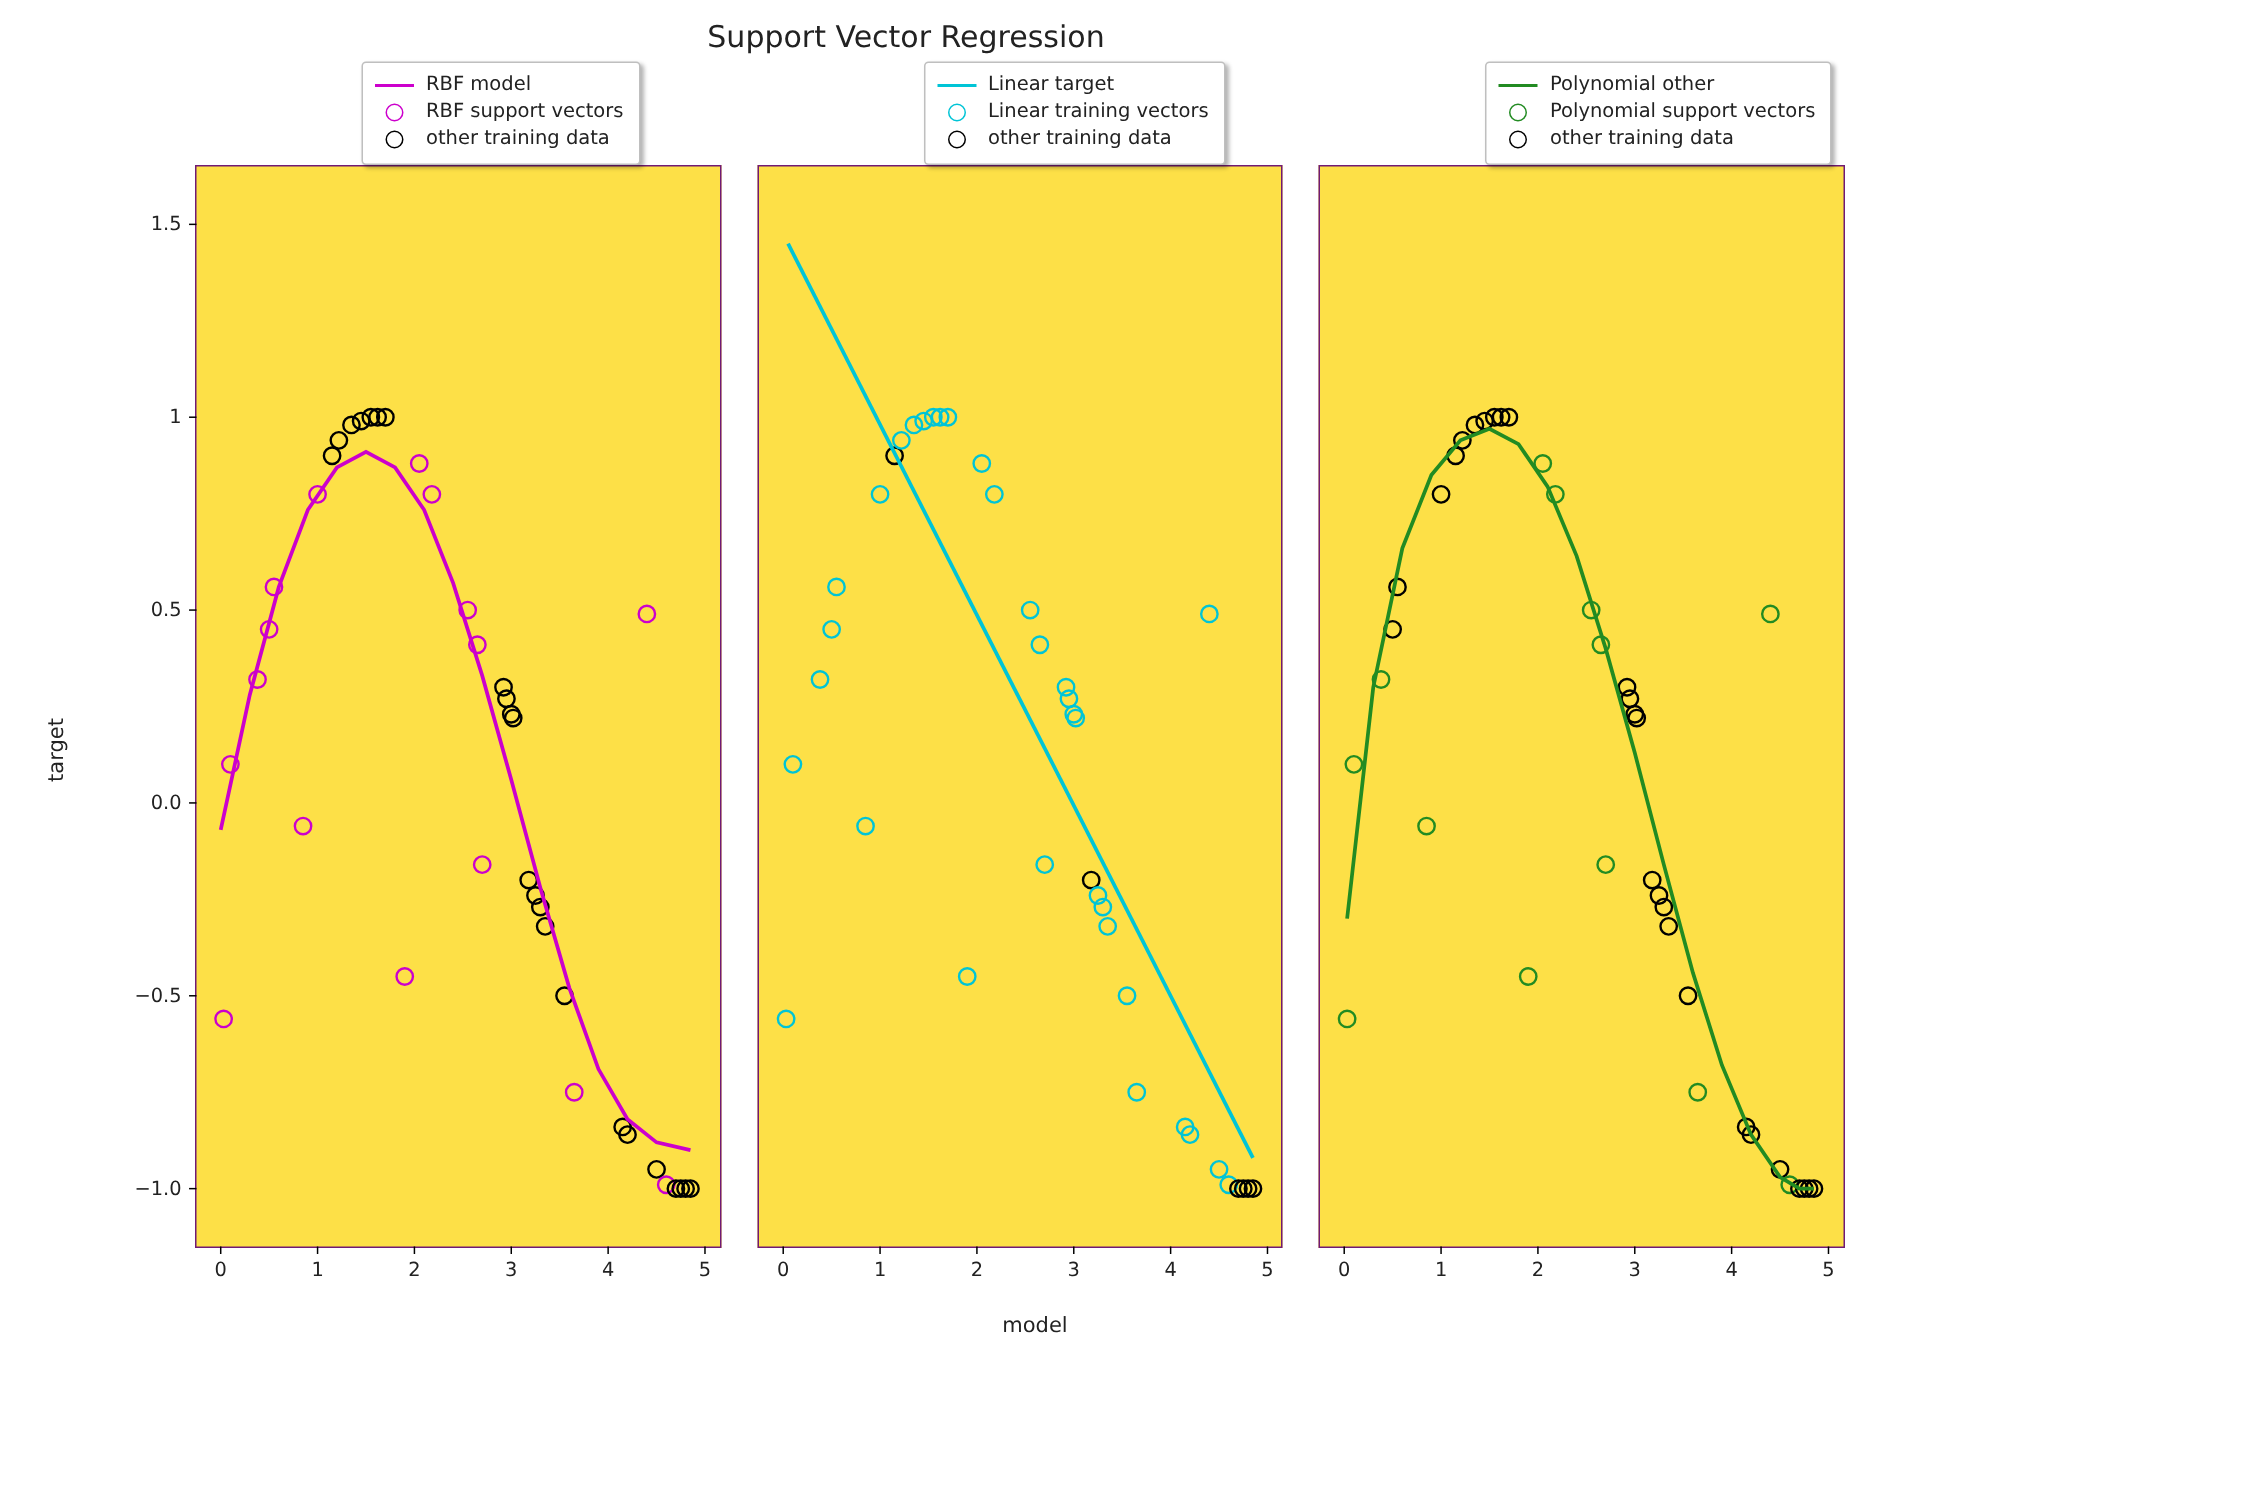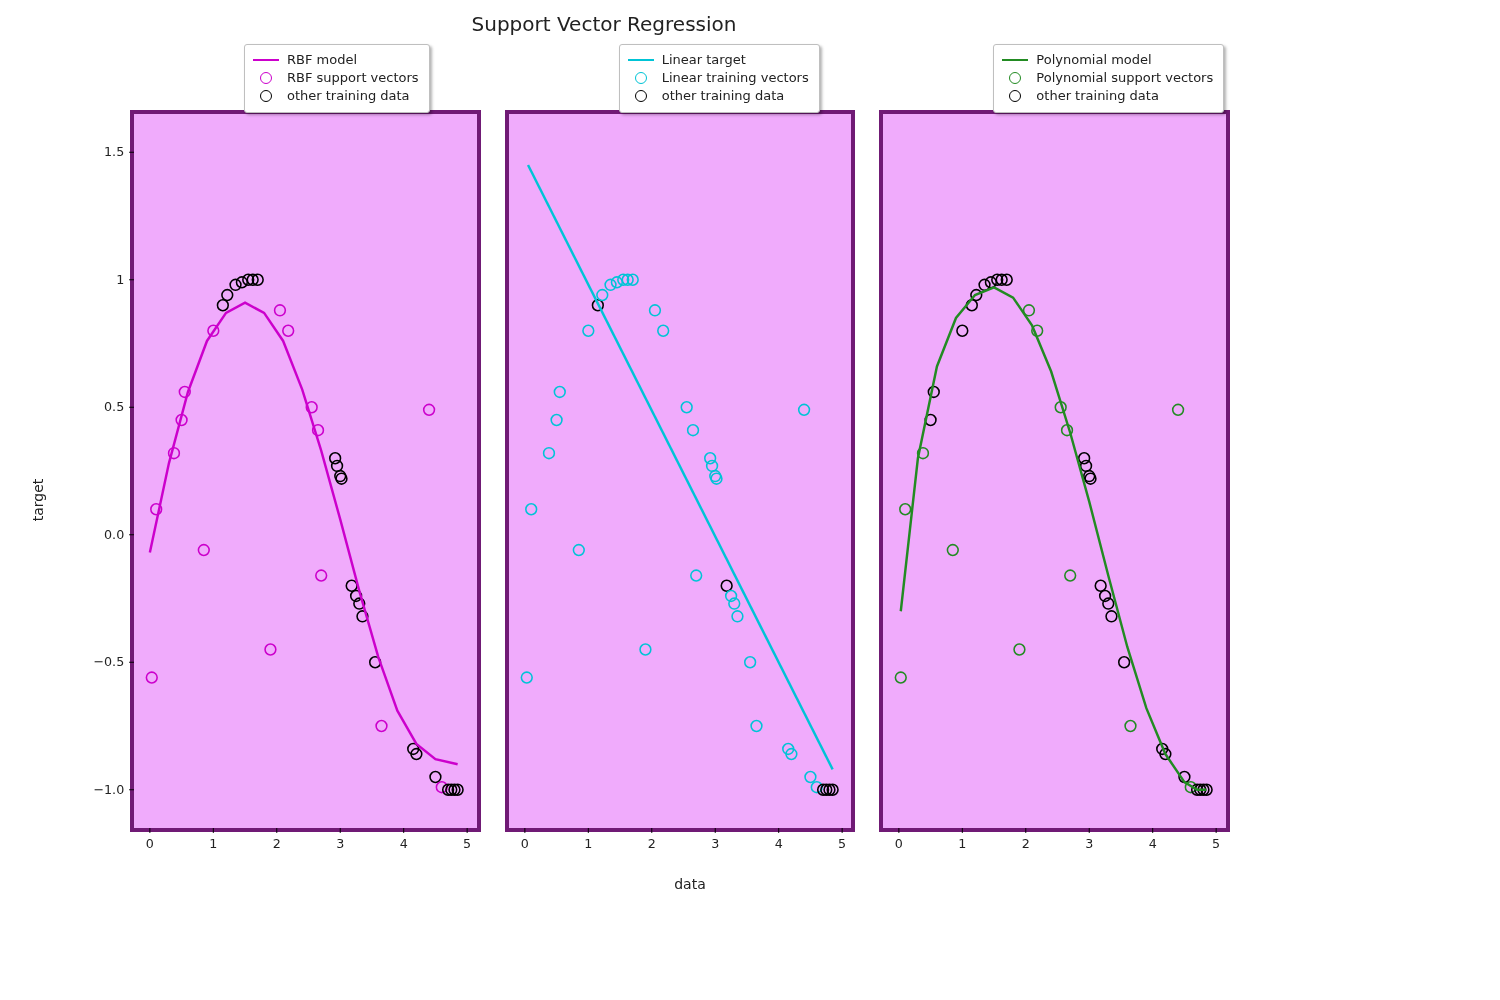--- a/index.html
+++ b/index.html
@@ -1,40 +1,40 @@
 <!DOCTYPE html>
 <html><head>
 <meta charset="utf-8">
 <style>
   html,body{margin:0;padding:0;background:#fff;font-family:"DejaVu Sans","Helvetica Neue",Arial,sans-serif;color:#222}
   .figure{position:relative;width:1208px;height:1000px}
   .suptitle{position:absolute;left:0;right:0;top:12px;text-align:center;font-size:20px}
   .ylabel{position:absolute;left:38px;top:500px;transform:translate(-50%,-50%) rotate(-90deg);font-size:14px}
   .xlabel{position:absolute;left:690px;top:876px;transform:translateX(-50%);font-size:14px}
   .panels{position:absolute;left:130px;top:110px;width:1100px;height:722px;display:flex;gap:24px}
-  .panel{flex:1 1 0;border:4px solid #701a75;position:relative;background:#f0abfc}
+  .panel{flex:1 1 0;border:1px solid #701a75;position:relative;background:#fde047}
   svg.plot{position:absolute;inset:0;width:100%;height:100%;overflow:visible}
   .axis text{font-size:13px;fill:#222}
   .legend{position:absolute;left:110px;top:-70px;background:#fff;border:1px solid #bfbfbf;border-radius:3px;
           box-shadow:2px 2px 3px rgba(0,0,0,.3);padding:6px 10px 6px 8px;font-size:13px;line-height:1.4}
   .legend .row{display:flex;align-items:center;gap:8px;white-space:nowrap}
   .lg-line{width:26px;height:0;border-top:2px solid currentColor}
   .lg-circ{width:12px;height:12px;border:1.6px solid currentColor;border-radius:50%;background:transparent;box-sizing:border-box;margin:0 7px}
   .c-rbf{color:#cc00cc}
   .c-lin{color:#00c4d6}
   .c-poly{color:#228b22}
   .c-black{color:#000}
 </style>
 </head>
 <body>
 
 <div class="figure">
   <div class="suptitle">Support Vector Regression</div>
   <div class="ylabel">target</div>
-  <div class="xlabel">data</div>
+  <div class="xlabel">model</div>
   <div class="panels" id="panels">
       <div class="panel">
         <div class="legend">
           <div class="row">
             <span class="lg-line c-rbf"></span>
             <span>RBF model</span>
           </div>
           <div class="row">
             <span class="lg-circ c-rbf"></span>
             <span>RBF support vectors</span>
@@ -182,21 +182,21 @@
           <circle cx="324.69135802469134" cy="683.3214285714286" r="5.5" fill="none" stroke="#000" stroke-width="1.6"></circle>
           <circle cx="327.9382716049383" cy="683.3214285714286" r="5.5" fill="none" stroke="#000" stroke-width="1.6"></circle>
           <circle cx="331.18518518518516" cy="683.3214285714286" r="5.5" fill="none" stroke="#000" stroke-width="1.6"></circle>
           <path d="M19.48148148148148 51.57142857142867 L331.18518518518516 662.6928571428572 " fill="none" stroke="#00c4d6" stroke-width="2.5"></path>
         </svg>
       </div>
       <div class="panel">
         <div class="legend">
           <div class="row">
             <span class="lg-line c-poly"></span>
-            <span>Polynomial model</span>
+            <span>Polynomial other</span>
           </div>
           <div class="row">
             <span class="lg-circ c-poly"></span>
             <span>Polynomial support vectors</span>
           </div>
           <div class="row">
             <span class="lg-circ c-black"></span>
             <span>other training data</span>
           </div>
         </div>

